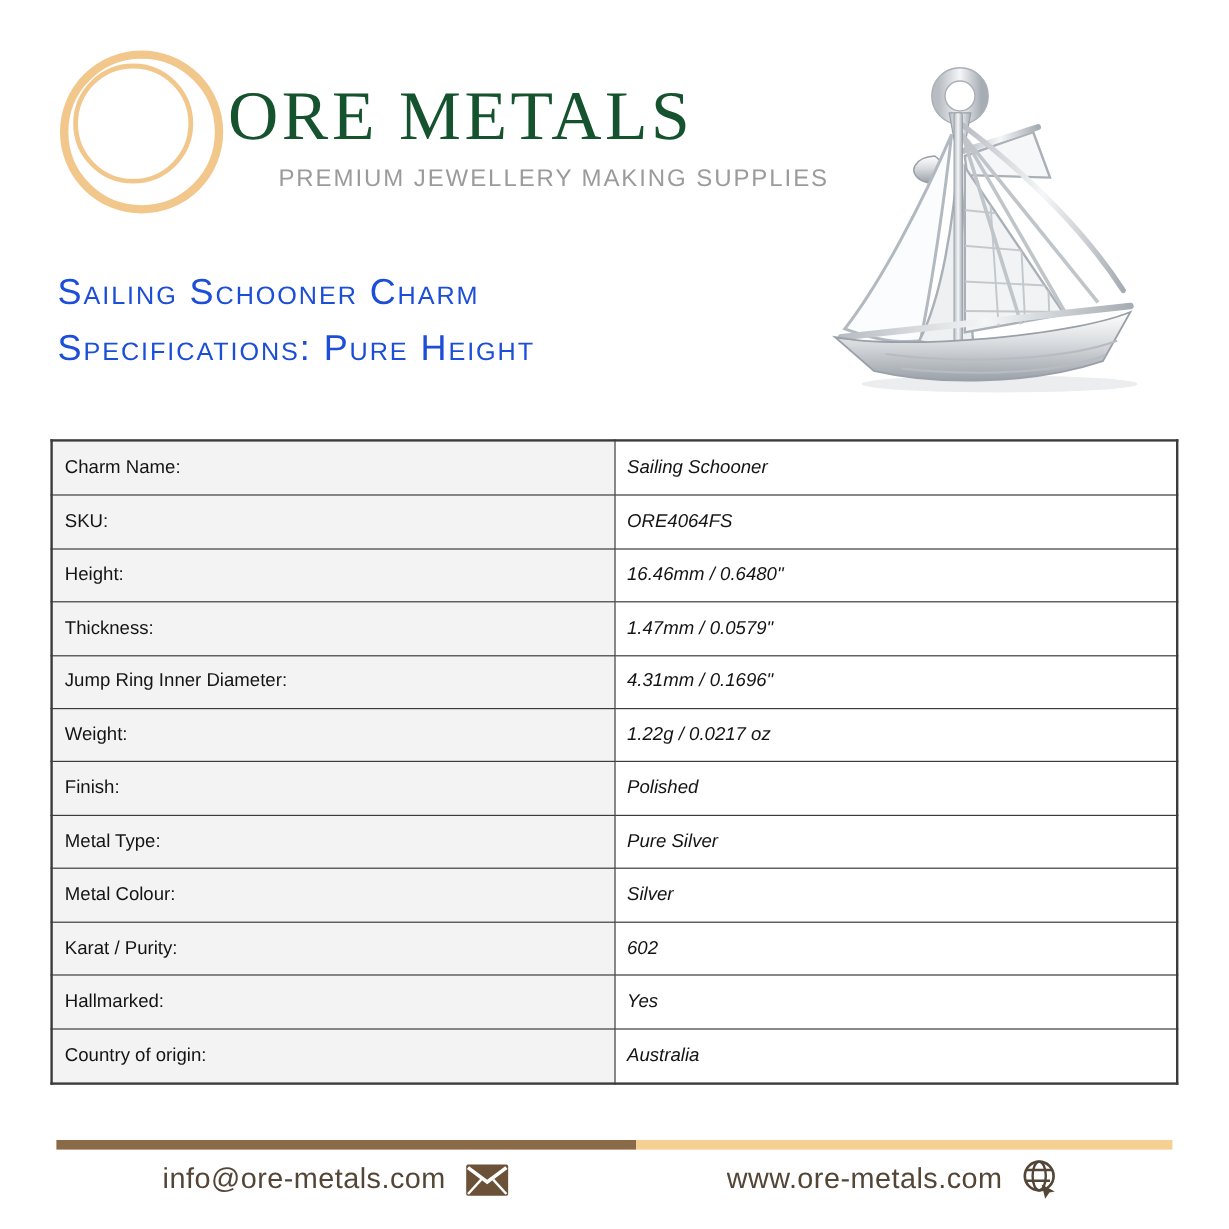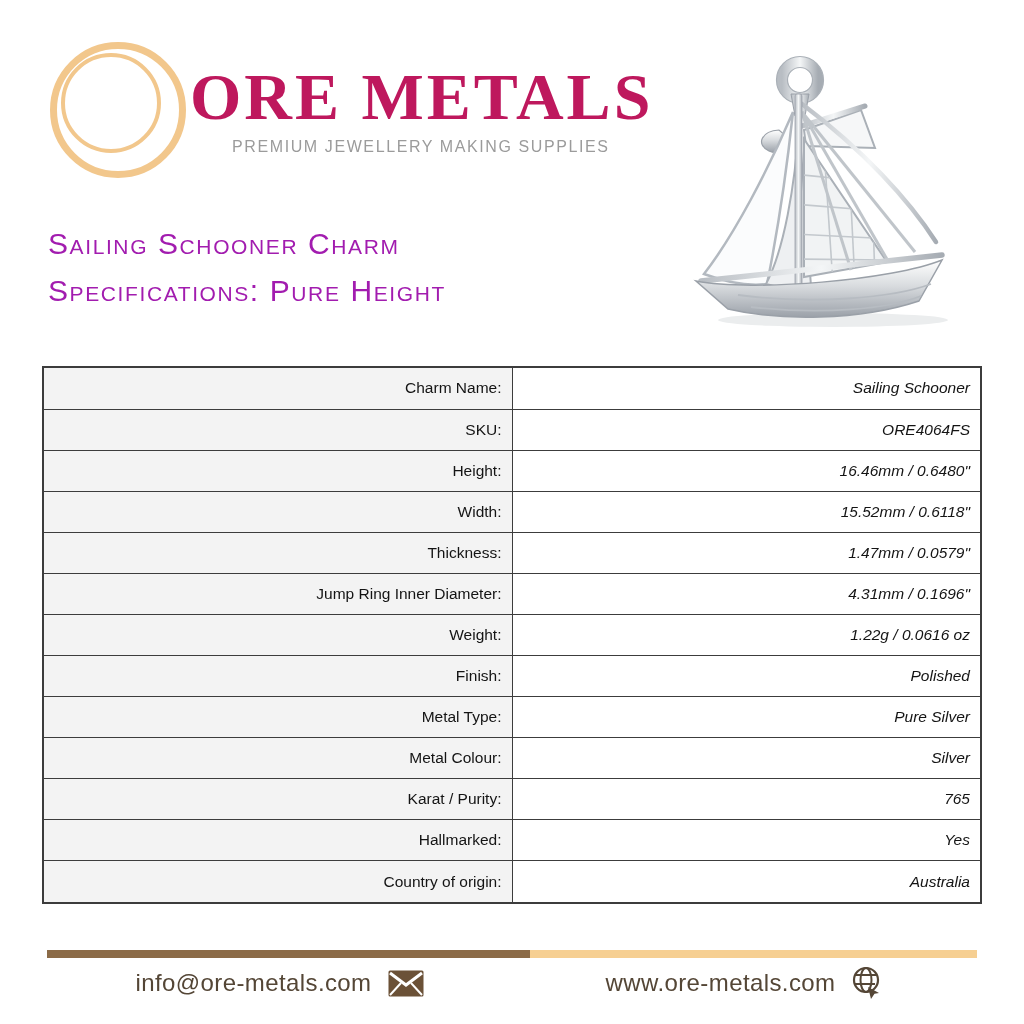--- a/index.html
+++ b/index.html
@@ -16,47 +16,47 @@
   .logo-ring-outer {
     position:absolute; left:0; top:0; width:136px; height:136px;
     border:7px solid #f2c78c; border-radius:50%;
   }
   .logo-ring-inner {
     position:absolute; left:11px; top:11px; width:100px; height:100px;
     border:4px solid #f2c78c; border-radius:50%;
   }
   .logo-text { position:absolute; left:140px; top:20px; white-space:nowrap; }
   .logo-title {
-    font-family:"Liberation Serif", serif; font-weight:700;
-    font-size:66px; line-height:70px; letter-spacing:3px; color:#be185d;
+    font-family:"Liberation Serif", serif; font-weight:400;
+    font-size:58px; line-height:70px; letter-spacing:3px; color:#14532d;
   }
   .logo-tagline {
     margin-top:6px; margin-left:42px;
-    font-size:16px; letter-spacing:1.6px; color:#9b9b9b; font-weight:400;
+    font-size:20px; letter-spacing:1.6px; color:#9b9b9b; font-weight:400;
   }
 
   
   .ship-wrap { position:absolute; left:683px; top:34px; width:302px; height:296px; }
 
   
   .heading { position:absolute; left:48px; top:220px; }
   .heading div {
     font-variant:small-caps; font-size:30px; line-height:47px;
-    letter-spacing:1.6px; color:#a21caf; font-weight:500;
+    letter-spacing:1.6px; color:#1d4ed8; font-weight:500;
   }
 
   
   .spec-table {
     position:absolute; left:42px; top:366px; width:940px; height:538px;
     border-collapse:collapse; table-layout:fixed;
     border:2px solid #3c3c3c;
     font-size:15.5px; color:#141414;
   }
   .spec-table td {
-    border:1.5px solid #3c3c3c; text-align:right; vertical-align:middle;
+    border:1.5px solid #3c3c3c; text-align:left; vertical-align:middle;
     padding:0 10px;
   }
   .spec-table td.label-cell { background:#f3f3f3; width:50%; }
   .spec-table td.value-cell { background:#ffffff;font-style:italic; }
 
   
   .footer-divider {
     position:absolute; left:47px; top:950px; width:930px; height:8px; display:flex;
   }
   .footer-divider .seg-brown { width:483px; height:8px; background:#8b6b47; }
@@ -161,50 +161,46 @@
         </tr>
         <tr>
           <td class="label-cell">SKU:</td>
           <td class="value-cell">ORE4064FS</td>
         </tr>
         <tr>
           <td class="label-cell">Height:</td>
           <td class="value-cell">16.46mm / 0.6480"</td>
         </tr>
         <tr>
-          <td class="label-cell">Width:</td>
-          <td class="value-cell">15.52mm / 0.6118"</td>
-        </tr>
-        <tr>
           <td class="label-cell">Thickness:</td>
           <td class="value-cell">1.47mm / 0.0579"</td>
         </tr>
         <tr>
           <td class="label-cell">Jump Ring Inner Diameter:</td>
           <td class="value-cell">4.31mm / 0.1696"</td>
         </tr>
         <tr>
           <td class="label-cell">Weight:</td>
-          <td class="value-cell">1.22g / 0.0616 oz</td>
+          <td class="value-cell">1.22g / 0.0217 oz</td>
         </tr>
         <tr>
           <td class="label-cell">Finish:</td>
           <td class="value-cell">Polished</td>
         </tr>
         <tr>
           <td class="label-cell">Metal Type:</td>
           <td class="value-cell">Pure Silver</td>
         </tr>
         <tr>
           <td class="label-cell">Metal Colour:</td>
           <td class="value-cell">Silver</td>
         </tr>
         <tr>
           <td class="label-cell">Karat / Purity:</td>
-          <td class="value-cell">765</td>
+          <td class="value-cell">602</td>
         </tr>
         <tr>
           <td class="label-cell">Hallmarked:</td>
           <td class="value-cell">Yes</td>
         </tr>
         <tr>
           <td class="label-cell">Country of origin:</td>
           <td class="value-cell">Australia</td>
         </tr>
       </tbody>

